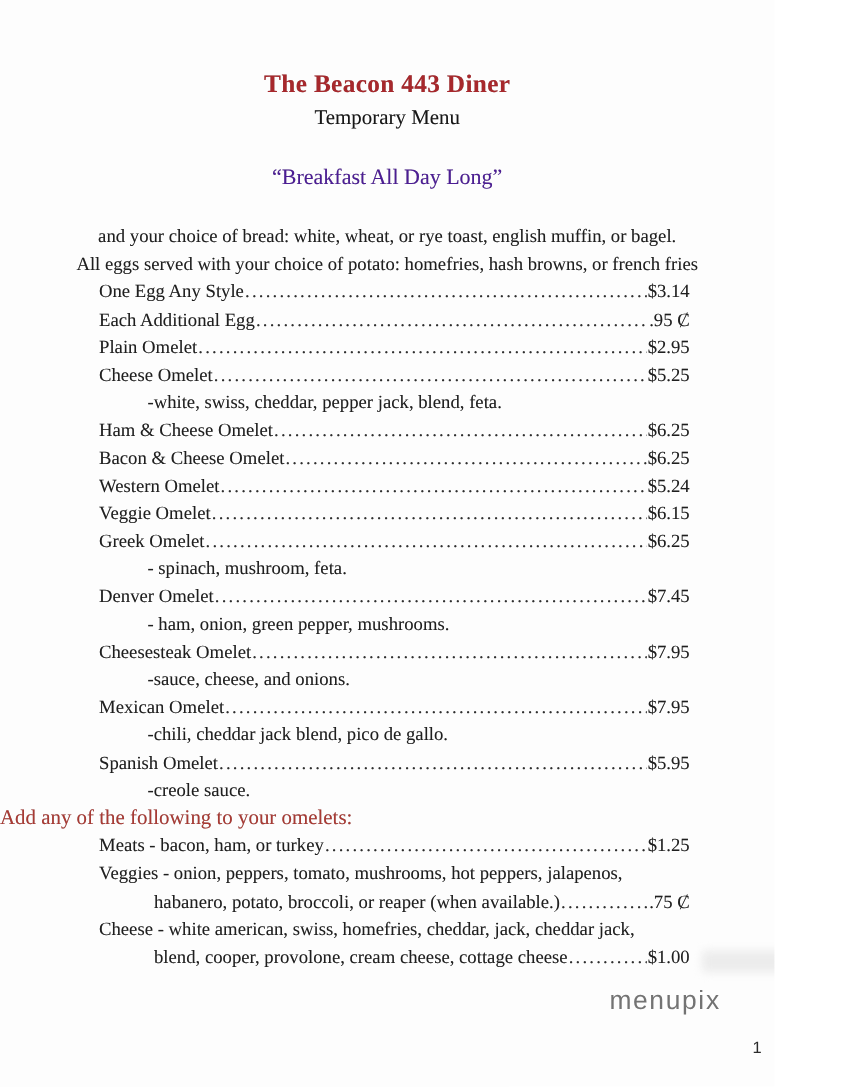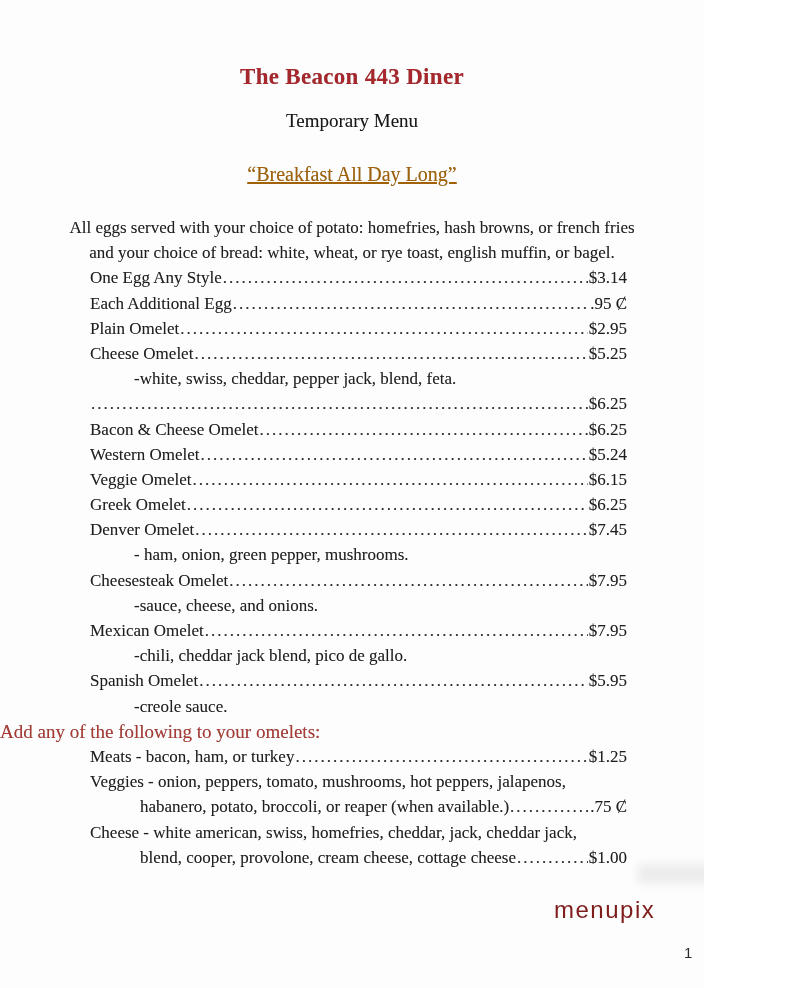--- a/index.html
+++ b/index.html
@@ -16,31 +16,30 @@
   }
   .title {
     padding-top: 64px;
     text-align: center;
     font-size: 23px;
     font-weight: bold;
     color: #a7282c;
     letter-spacing: 0.3px;
   }
   .subtitle {
-    margin-top: 20px;
+    margin-top: 7px;
     text-align: center;
     font-size: 19px;
     color: #171717;
   }
   .tagline {
     margin-top: 31px;
     text-align: center;
     font-size: 20px;
-    color: #a16207;
-    text-decoration: underline;
+    color: #4c1d95;
   }
   .intro {
     margin-top: 29px;
     text-align: center;
     font-size: 17px;
     line-height: 25.2px;
     color: #1f1f1f;
   }
   .menu-block {
     margin-left: 90px;
@@ -75,21 +74,21 @@
     margin-left: -90px;
   }
   .watermark {
     position: absolute;
     left: 554px;
     top: 896px;
     font-family: "Liberation Sans", "DejaVu Sans", sans-serif;
     font-weight: 300;
     font-size: 24px;
     letter-spacing: 1.5px;
-    color: #7f1d1d;
+    color: #737373;
     text-shadow: none;
   }
   .page-number {
     position: absolute;
     left: 684px;
     top: 944px;
     font-family: "Liberation Sans", "DejaVu Sans", sans-serif;
     font-size: 15px;
     color: #2b2b2b;
     text-shadow: none;
@@ -109,22 +108,22 @@
 </head>
 <body>
 
 <div class="page">
 
   <div class="title">The Beacon 443 Diner</div>
   <div class="subtitle">Temporary Menu</div>
   <div class="tagline">“Breakfast All Day Long”</div>
 
   <div class="intro">
+    <div>and your choice of bread: white, wheat, or rye toast, english muffin, or bagel.</div>
     <div>All eggs served with your choice of potato: homefries, hash browns, or french fries</div>
-    <div>and your choice of bread: white, wheat, or rye toast, english muffin, or bagel.</div>
   </div>
 
   <div class="menu-block">
 
     <div class="row">
       <span class="nm">One Egg Any Style</span>
       <span class="dots">................................................................................................................................................................</span>
       <span class="pr">$3.14</span>
     </div>
 
@@ -141,20 +140,21 @@
     </div>
 
     <div class="row">
       <span class="nm">Cheese Omelet</span>
       <span class="dots">................................................................................................................................................................</span>
       <span class="pr">$5.25</span>
     </div>
     <div class="note">-white, swiss, cheddar, pepper jack, blend, feta.</div>
 
     <div class="row">
+      <span class="nm">Ham &amp; Cheese Omelet</span>
       <span class="dots">................................................................................................................................................................</span>
       <span class="pr">$6.25</span>
     </div>
 
     <div class="row">
       <span class="nm">Bacon &amp; Cheese Omelet</span>
       <span class="dots">................................................................................................................................................................</span>
       <span class="pr">$6.25</span>
     </div>
 
@@ -168,20 +168,21 @@
       <span class="nm">Veggie Omelet</span>
       <span class="dots">................................................................................................................................................................</span>
       <span class="pr">$6.15</span>
     </div>
 
     <div class="row">
       <span class="nm">Greek Omelet</span>
       <span class="dots">................................................................................................................................................................</span>
       <span class="pr">$6.25</span>
     </div>
+    <div class="note">- spinach, mushroom, feta.</div>
 
     <div class="row">
       <span class="nm">Denver Omelet</span>
       <span class="dots">................................................................................................................................................................</span>
       <span class="pr">$7.45</span>
     </div>
     <div class="note">- ham, onion, green pepper, mushrooms.</div>
 
     <div class="row">
       <span class="nm">Cheesesteak Omelet</span>

